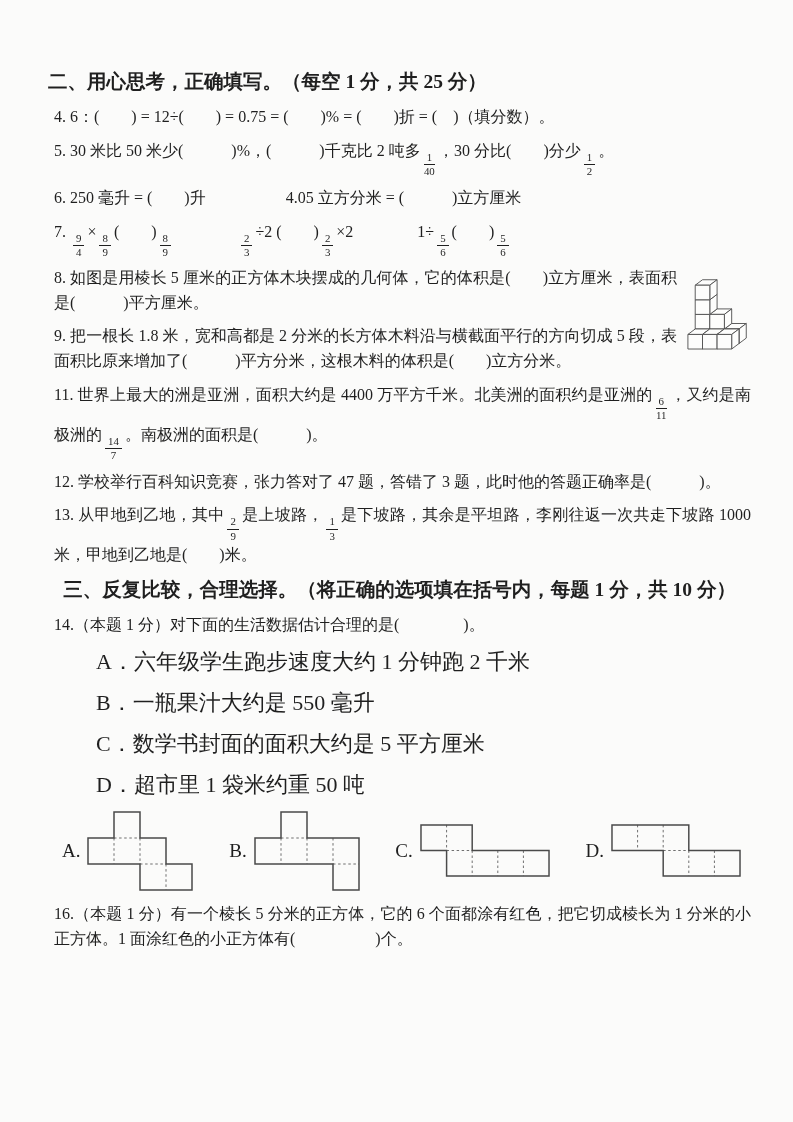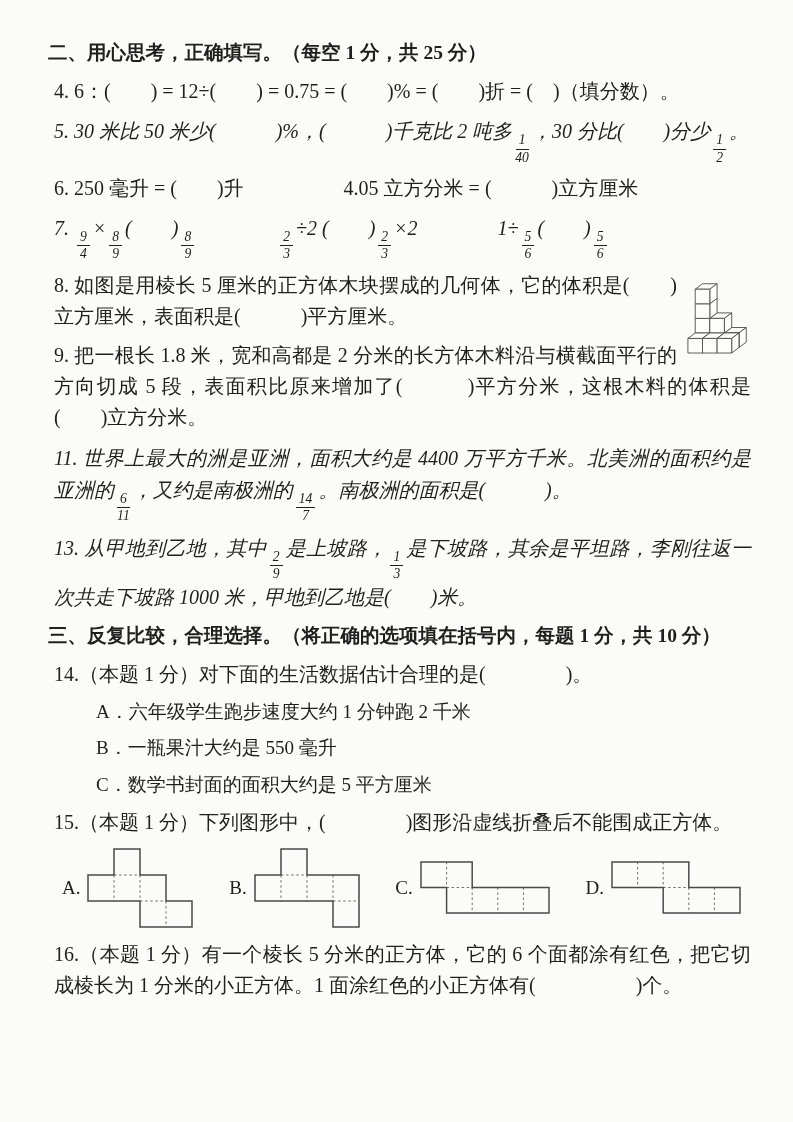--- a/index.html
+++ b/index.html
@@ -2,33 +2,33 @@
 <html><head>
 <meta charset="utf-8">
 <style>
   html, body { margin:0; padding:0; }
   body {
     width:793px; height:1122px; overflow:hidden;
     background:#fbfbfa;
     font-family:"Liberation Serif","DejaVu Serif",serif;
     color:#1f1f1f;
   }
-  .page { box-sizing:border-box; width:793px; height:1122px; padding:39px 42px 0 48px; position:relative; }
+  .page { box-sizing:border-box; width:793px; height:1122px; padding:68px 42px 0 48px; position:relative; }
   .sec-title { font-size:19.5px; font-weight:bold; margin:0 0 10px 0; }
-  .sec-title.second { margin-top:4px; }
-  .q { font-size:20px; line-height:1.56; margin:0 0 8px 6px; text-align:justify; }
-  .q.tall { line-height:1.62;font-style:italic; }
+  .sec-title.second { margin-top:4px;text-align:center; }
+  .q { font-size:16px; line-height:1.56; margin:0 0 8px 6px; text-align:justify; }
+  .q.tall { line-height:1.62; }
   
   .frac { display:inline-flex; flex-direction:column; align-items:center; vertical-align:-0.45em; line-height:1.05; font-size:0.68em; margin:0 3px; }
   .frac .fn { padding:0 3px 1px 3px; border-bottom:1.2px solid currentColor; }
   .frac .fd { padding-top:1px; }
   
   .cube-fig { float:right; width:62px; height:88px; margin:-2px 2px 2px 10px; }
   
-  .opt { font-size:19px; line-height:1.45; margin:0 0 9px 48px; }
+  .opt { font-size:22px; line-height:1.45; margin:0 0 9px 48px; }
   
   .nets { display:flex; align-items:center; justify-content:space-between; margin:6px 10px 10px 14px; }
   .net-item { display:flex; align-items:center; gap:7px; }
   .net-label { font-size:19px; }
   .net-a, .net-b { width:106px; height:82px; }
   .net-c, .net-d { width:130px; height:55px; }
   .net-outline { fill:none; stroke:#4a4a4a; stroke-width:1.5; stroke-linejoin:miter; }
   .net-dash { stroke:#6e6e6e; stroke-width:1; stroke-dasharray:2.5,2.6; }
   .cube-face { fill:#fdfdfc; stroke:#4f4f4f; stroke-width:1; stroke-linejoin:round; }
 </style>
@@ -95,39 +95,40 @@
   </p>
 
   <p class="q">9.  把一根长 1.8 米，宽和高都是 2 分米的长方体木料沿与横截面平行的方向切成 5 段，表面积比原来增加了(　　　)平方分米，这根木料的体积是(　　)立方分米。</p>
   <p class="q tall">11.  世界上最大的洲是亚洲，面积大约是 4400 万平方千米。北美洲的面积约是亚洲的<span class="frac">
         <span class="fn">6</span>
         <span class="fd">11</span>
       </span>，又约是南极洲的<span class="frac">
         <span class="fn">14</span>
         <span class="fd">7</span>
       </span>。南极洲的面积是(　　　)。</p>
+  <p class="q">12.  学校举行百科知识竞赛，张力答对了 47 题，答错了 3 题，此时他的答题正确率是(　　　)。</p>
   <p class="q tall">13.  从甲地到乙地，其中<span class="frac">
         <span class="fn">2</span>
         <span class="fd">9</span>
       </span>是上坡路，<span class="frac">
         <span class="fn">1</span>
         <span class="fd">3</span>
       </span>是下坡路，其余是平坦路，李刚往返一次共走下坡路 1000 米，甲地到乙地是(　　)米。</p>
 
   <h2 class="sec-title second">三、反复比较，合理选择。（将正确的选项填在括号内，每题 1 分，共 10 分）</h2>
 
   <div>
     <p class="q">14.（本题 1 分）对下面的生活数据估计合理的是(　　　　)。</p>
     <div class="opt">A．六年级学生跑步速度大约 1 分钟跑 2 千米</div>
     <div class="opt">B．一瓶果汁大约是 550 毫升</div>
     <div class="opt">C．数学书封面的面积大约是 5 平方厘米</div>
+    <div class="opt">D．超市里 1 袋米约重 50 吨</div>
   </div>
 
   <div>
-    <p class="q">15.（本题 1 分）下列图形中，(　　　　)图形沿虚线折叠后不能围成正方体。</p>
     <div class="nets">
 
       <div class="net-item">
         <span class="net-label">A.</span>
         <svg class="net-a" viewBox="0 0 106 80" xmlns="http://www.w3.org/2000/svg">
           <path class="net-dash" d="M27,27 L53,27 M27,27 L27,53 M53,27 L53,53 M53,53 L79,53 M79,53 L79,79"></path>
           <path class="net-outline" d="M27,1 L53,1 L53,27 L79,27 L79,53 L105,53 L105,79 L53,79 L53,53 L1,53 L1,27 L27,27 Z"></path>
         </svg>
       </div>
 

